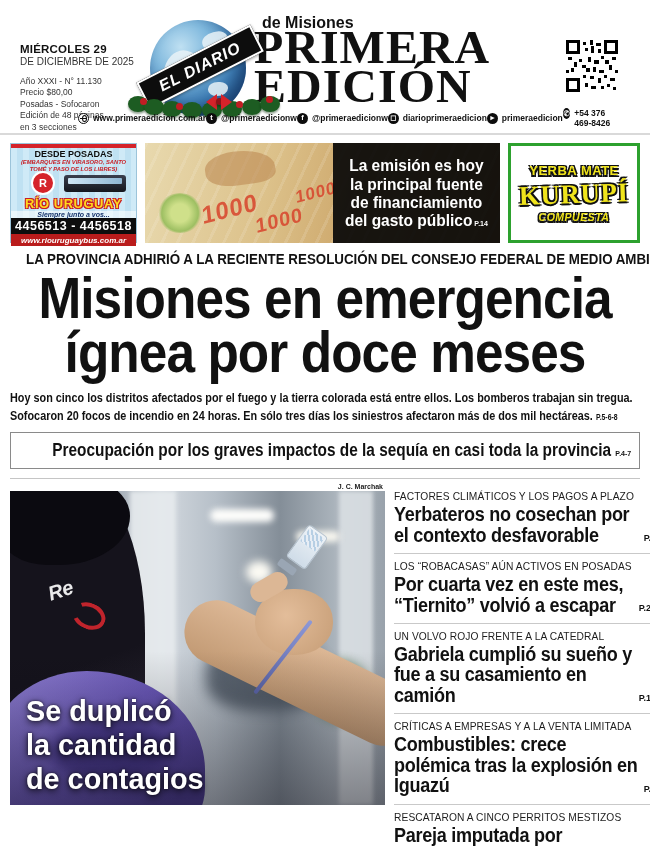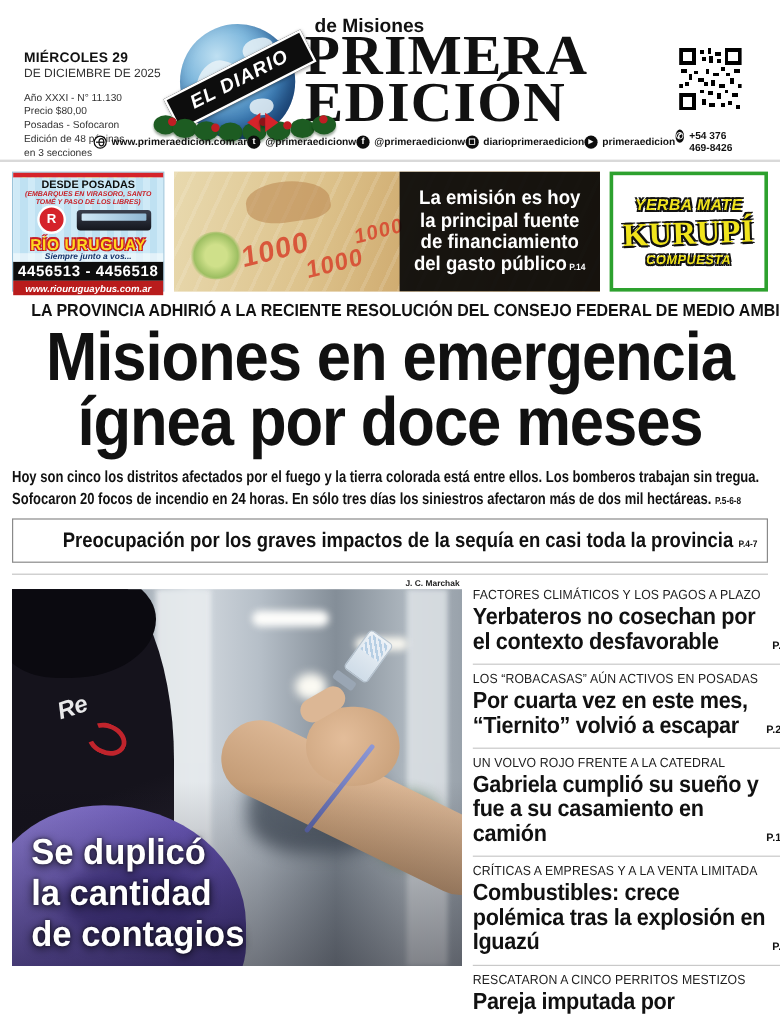--- a/index.html
+++ b/index.html
@@ -71,21 +71,21 @@
   .bill-lines { position:absolute; inset:0; background:repeating-linear-gradient(115deg, rgba(255,255,255,.12) 0 3px, transparent 3px 14px); }
   .money-box { position:absolute; right:0; top:0; bottom:0; width:47%; background:rgba(8,8,8,.92);
                display:flex; align-items:center; justify-content:center; text-align:center; padding:4px 6px; }
   .money-box .h { color:#fff; font-weight:bold; font-size:16.5px; line-height:1.12; transform:scaleX(.94); }
   .money-box .p { color:#fff; font-size:7.5px; font-weight:bold; margin-left:2px; }
 
   .ad-yerba { width:132px; border:3px solid #2da12e; background:#fff; display:flex; flex-direction:column;
               align-items:center; justify-content:center; gap:1px; }
   .ky { font-weight:bold; color:#f0e41c; letter-spacing:.5px;
         text-shadow:-1.5px -1.5px 0 #111,1.5px -1.5px 0 #111,-1.5px 1.5px 0 #111,1.5px 1.5px 0 #111,0 2px 0 #111; }
-  .ky1 { font-size:13px; font-style:italic; }
+  .ky1 { font-size:13px; }
   .ky2 { font-size:27px; transform:rotate(-2deg); font-family:"Liberation Serif", serif; }
   .ky3 { font-size:10.5px; font-style:italic; }
 
   
   .kicker { text-align:center; font-weight:bold; font-size:14.5px; margin-top:8px; white-space:nowrap; transform:scaleX(.92); }
   .headline { text-align:center; font-weight:bold; font-size:57px; line-height:.95; letter-spacing:-1px;
               transform:scaleX(.9); transform-origin:center top; white-space:nowrap; margin-top:4px; }
   .deck-wrap { width:630px; margin:10px auto 0 auto; overflow:visible; }
   .deck { width:778px; transform:scaleX(.81); transform-origin:left top; font-weight:bold; font-size:13.4px; line-height:1.3; }
   .deck .p { font-size:8.5px; }

